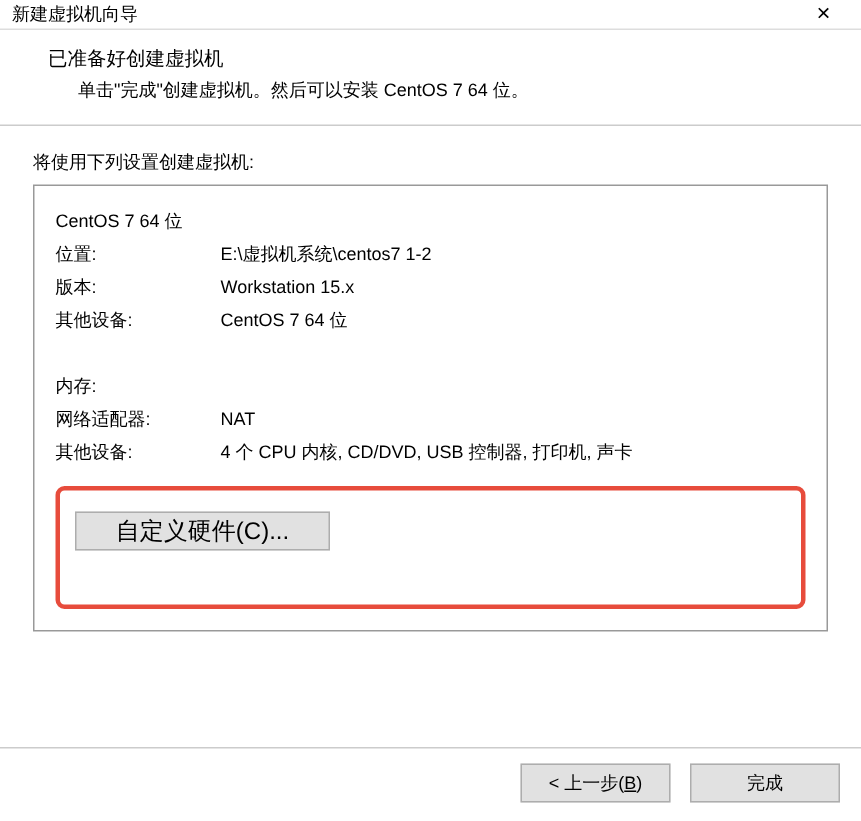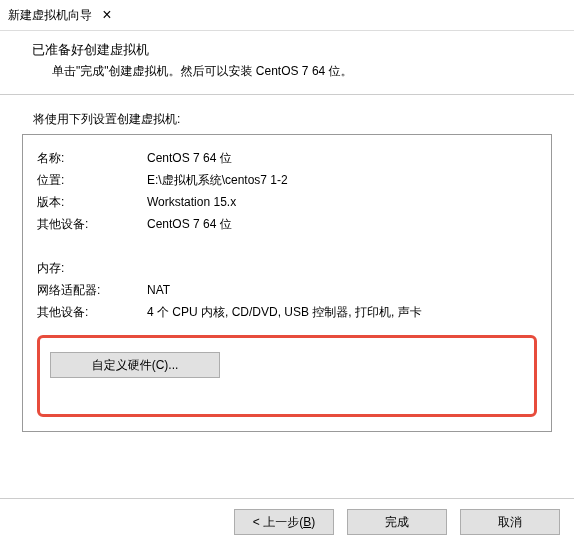--- a/index.html
+++ b/index.html
@@ -5,24 +5,24 @@
     * { margin: 0; padding: 0; box-sizing: border-box; }
     body {
       font-family: "Microsoft YaHei", "Segoe UI", Tahoma, sans-serif;
       font-size: 12px;
       background: #fff;
       width: 574px;
       height: 547px;
       overflow: hidden;
     }
     .titlebar {
-      height: 31px;
+      height: 20px;
       display: flex;
       align-items: center;
-      justify-content: flex-start;
+      justify-content: space-between;
       padding: 0 10px 0 8px;
       border-bottom: 1px solid #ddd;
     }
     .close-btn {
       font-size: 16px;
       width: 30px;
       text-align: center;
       cursor: pointer;
       font-weight: 300;
       font-family: Arial, sans-serif;
@@ -40,21 +40,20 @@
     .header-subtitle {
       font-size: 12px;
       padding-left: 20px;
     }
     .body {
       padding: 16px 22px 10px 22px;
     }
     .body-label {
       font-size: 12px;
       margin-bottom: 6px;
-      margin-left: 11px;
     }
     .settings-box {
       border: 1px solid #999;
       padding: 12px 14px 14px 14px;
       background: #fff;
     }
     .setting-row {
       display: flex;
       line-height: 22px;
       font-size: 12px;
@@ -71,21 +70,21 @@
     }
     .highlight-box {
       border: 3px solid #e74c3c;
       border-radius: 6px;
       margin-top: 12px;
       padding: 14px 10px 36px 10px;
     }
     .custom-hw-btn {
       width: 170px;
       height: 26px;
-      font-size: 12px;
+      font-size: 16px;
       background: #e1e1e1;
       border: 1px solid #adadad;
       cursor: pointer;
       font-family: inherit;
     }
     .footer {
       position: absolute;
       bottom: 0;
       left: 0;
       right: 0;
@@ -118,21 +117,20 @@
 <div class="header">
   <div class="header-title">已准备好创建虚拟机</div>
   <div class="header-subtitle">单击"完成"创建虚拟机。然后可以安装 CentOS 7 64 位。</div>
 </div>
 
 <div class="body">
   <div class="body-label">将使用下列设置创建虚拟机:</div>
 
   <div class="settings-box">
     <div class="setting-row">
-      <div class="setting-key">名称:</div>
       <div class="setting-val">CentOS 7 64 位</div>
     </div>
     <div class="setting-row">
       <div class="setting-key">位置:</div>
       <div class="setting-val">E:\虚拟机系统\centos7 1-2</div>
     </div>
     <div class="setting-row">
       <div class="setting-key">版本:</div>
       <div class="setting-val">Workstation 15.x</div>
     </div>
@@ -161,16 +159,13 @@
   </div>
 </div>
 
 <div class="footer">
   <button class="footer-btn">
     <span>&lt; 上一步(</span><span class="underline">B</span><span>)</span>
   </button>
   <button class="footer-btn">
     <span>完成</span>
   </button>
-  <button class="footer-btn">
-    <span>取消</span>
-  </button>
 </div>
 
 </body></html>

